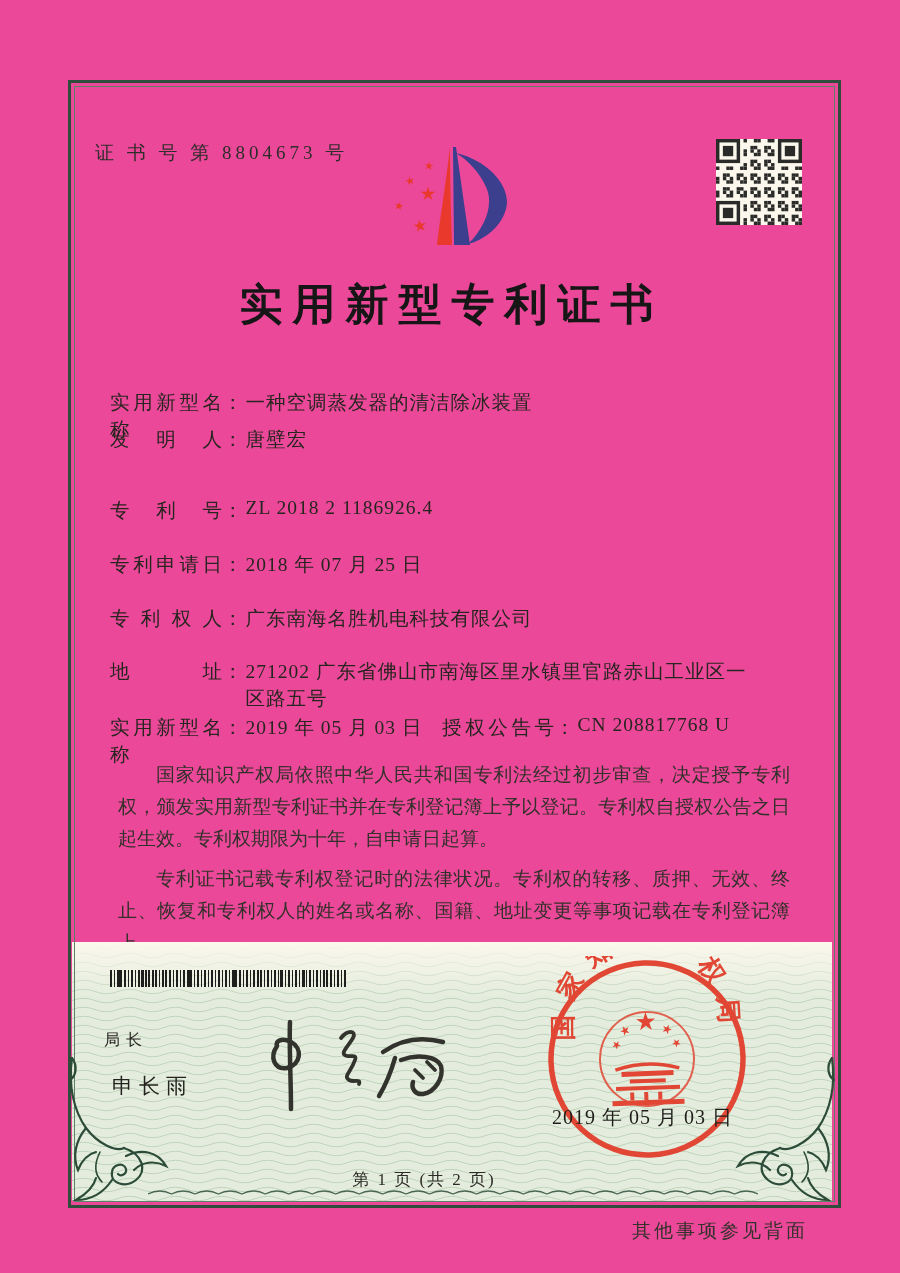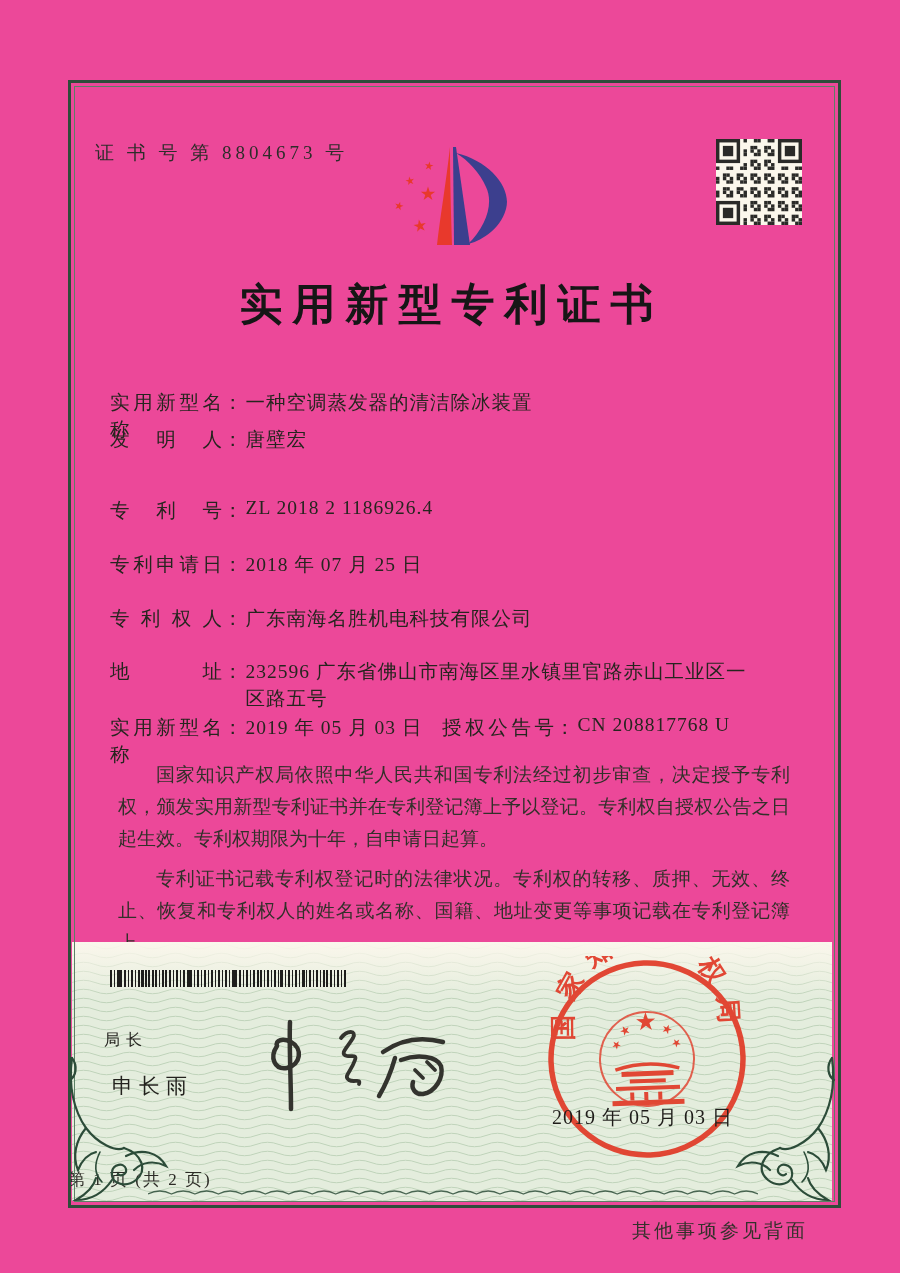--- a/index.html
+++ b/index.html
@@ -34,21 +34,21 @@
   .barcode{position:absolute;left:110px;top:970px;width:238px;height:17px;z-index:2;
     background-image:
       repeating-linear-gradient(90deg,#1e1e1c 0 1.5px,rgba(0,0,0,0) 1.5px 3.5px),
       repeating-linear-gradient(90deg,rgba(0,0,0,0) 0 9px,#1e1e1c 9px 11px,rgba(0,0,0,0) 11px 23px);}
   .sig-title{position:absolute;left:104px;top:1030px;font-size:16px;letter-spacing:6px;z-index:2;color:#23221e;}
   .sig-name{position:absolute;left:112px;top:1072px;font-size:21px;letter-spacing:6px;z-index:2;color:#23221e;}
   .signature{position:absolute;left:255px;top:1010px;width:215px;height:102px;z-index:2;}
   .seal{position:absolute;left:545px;top:956px;width:205px;height:205px;z-index:2;opacity:.93;}
   .seal-date{position:absolute;left:552px;top:1104px;font-size:20px;color:#1f1d1a;
              letter-spacing:1px;z-index:4;}
-  .pagenum{position:absolute;left:68px;top:1168px;width:712px;text-align:left;
+  .pagenum{position:absolute;left:68px;top:1168px;width:712px;text-align:center;
            font-size:17px;letter-spacing:2px;color:#2c2b26;z-index:2;}
   .backnote{position:absolute;left:68px;top:1218px;width:740px;text-align:right;
             font-size:19px;letter-spacing:3px;color:#33312b;z-index:2;}
   .corner{position:absolute;top:1056px;width:106px;height:146px;z-index:4;}
   .corner.left{left:64px;}
   .corner.right{left:734px;transform:scaleX(-1);}
   .scallop{position:absolute;left:148px;top:1188px;width:610px;height:12px;z-index:4;}
 </style>
 </head>
 <body>
@@ -311,21 +311,21 @@
   <div class="row" style="top:497px">
     <span class="flabel">专利号</span><span class="colon">：</span><span class="fvalue">ZL 2018 2 1186926.4</span>
   </div>
   <div class="row" style="top:551px">
     <span class="flabel">专利申请日</span><span class="colon">：</span><span class="fvalue">2018 年 07 月 25 日</span>
   </div>
   <div class="row" style="top:605px">
     <span class="flabel">专利权人</span><span class="colon">：</span><span class="fvalue">广东南海名胜机电科技有限公司</span>
   </div>
   <div class="row" style="top:658px">
-    <span class="flabel">地址</span><span class="colon">：</span><span class="fvalue wrap"><span>232596 广东省佛山市南海区里水镇里官路赤山工业区一</span><br><span>区路五号</span></span>
+    <span class="flabel">地址</span><span class="colon">：</span><span class="fvalue wrap"><span>271202 广东省佛山市南海区里水镇里官路赤山工业区一</span><br><span>区路五号</span></span>
   </div>
   <div class="row" style="top:714px">
     <span class="flabel">实用新型名称</span><span class="colon">：</span><span class="fvalue">2019 年 05 月 03 日</span>
     <span class="grp2">
       <span class="flabel">授权公告号</span><span class="colon">：</span><span class="fvalue">CN 208817768 U</span>
     </span>
   </div>
 
   <div class="bodytext">
     <p>国家知识产权局依照中华人民共和国专利法经过初步审查，决定授予专利权，颁发实用新型专利证书并在专利登记簿上予以登记。专利权自授权公告之日起生效。专利权期限为十年，自申请日起算。</p>

